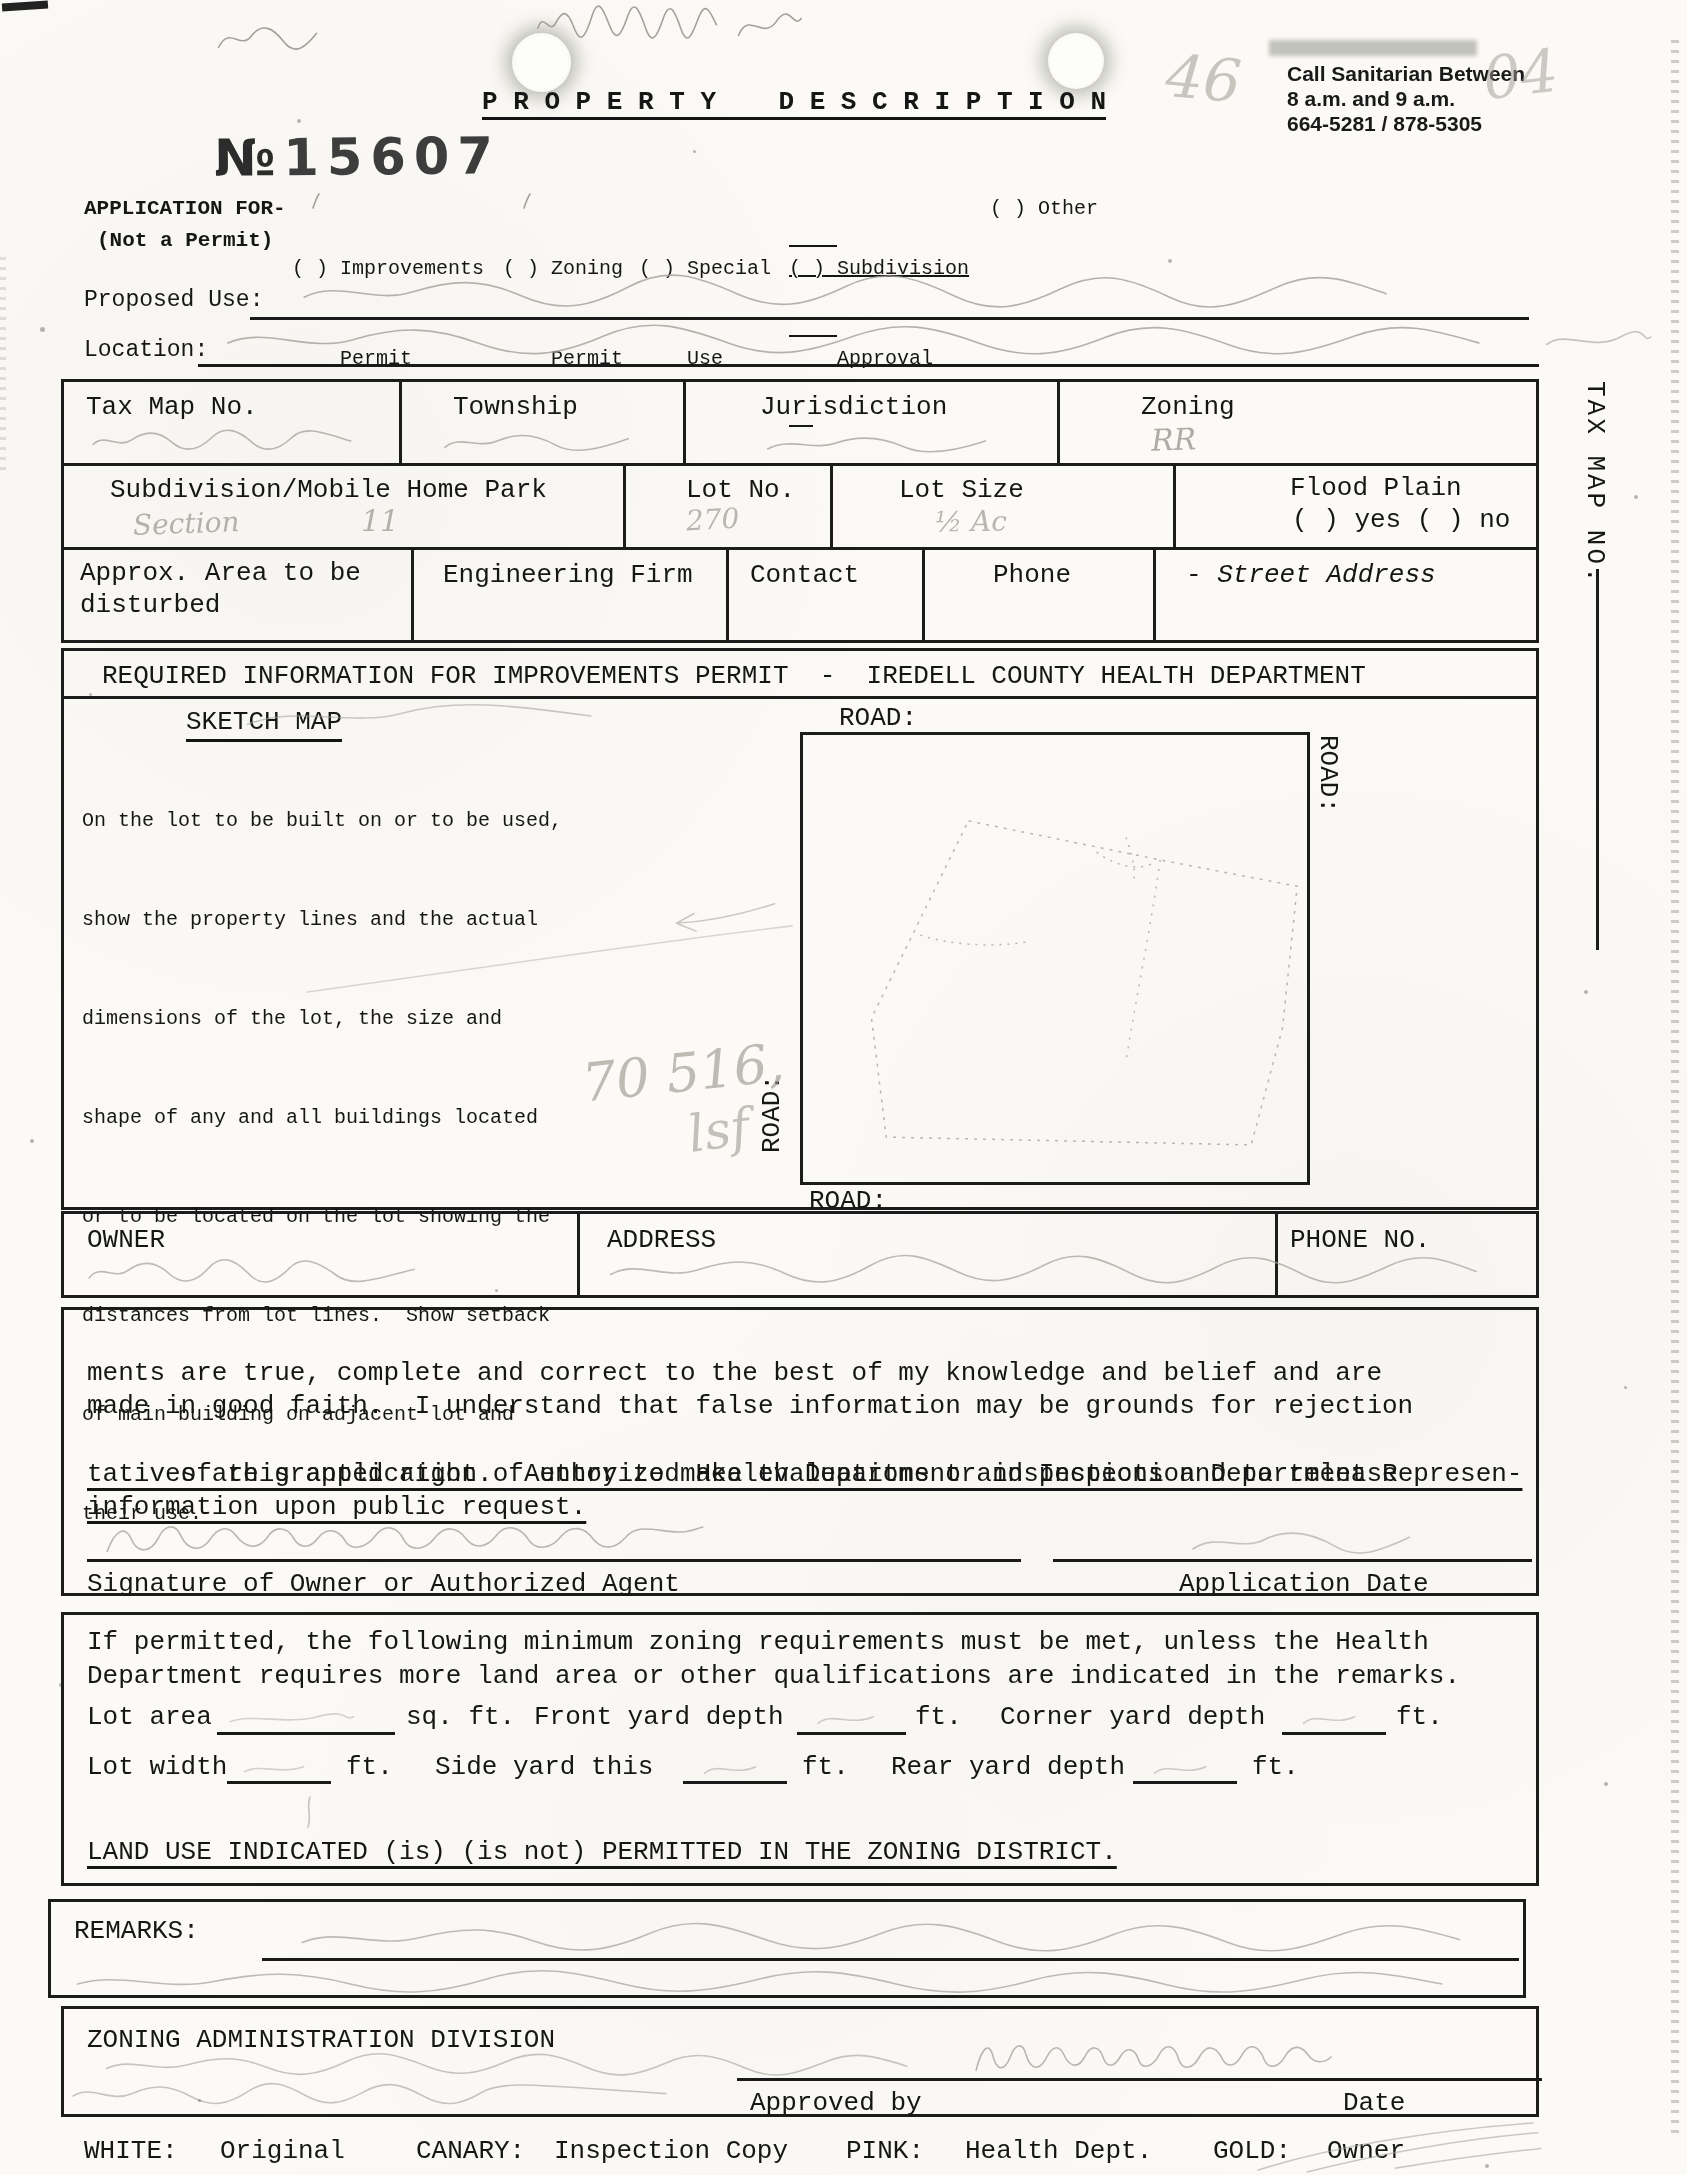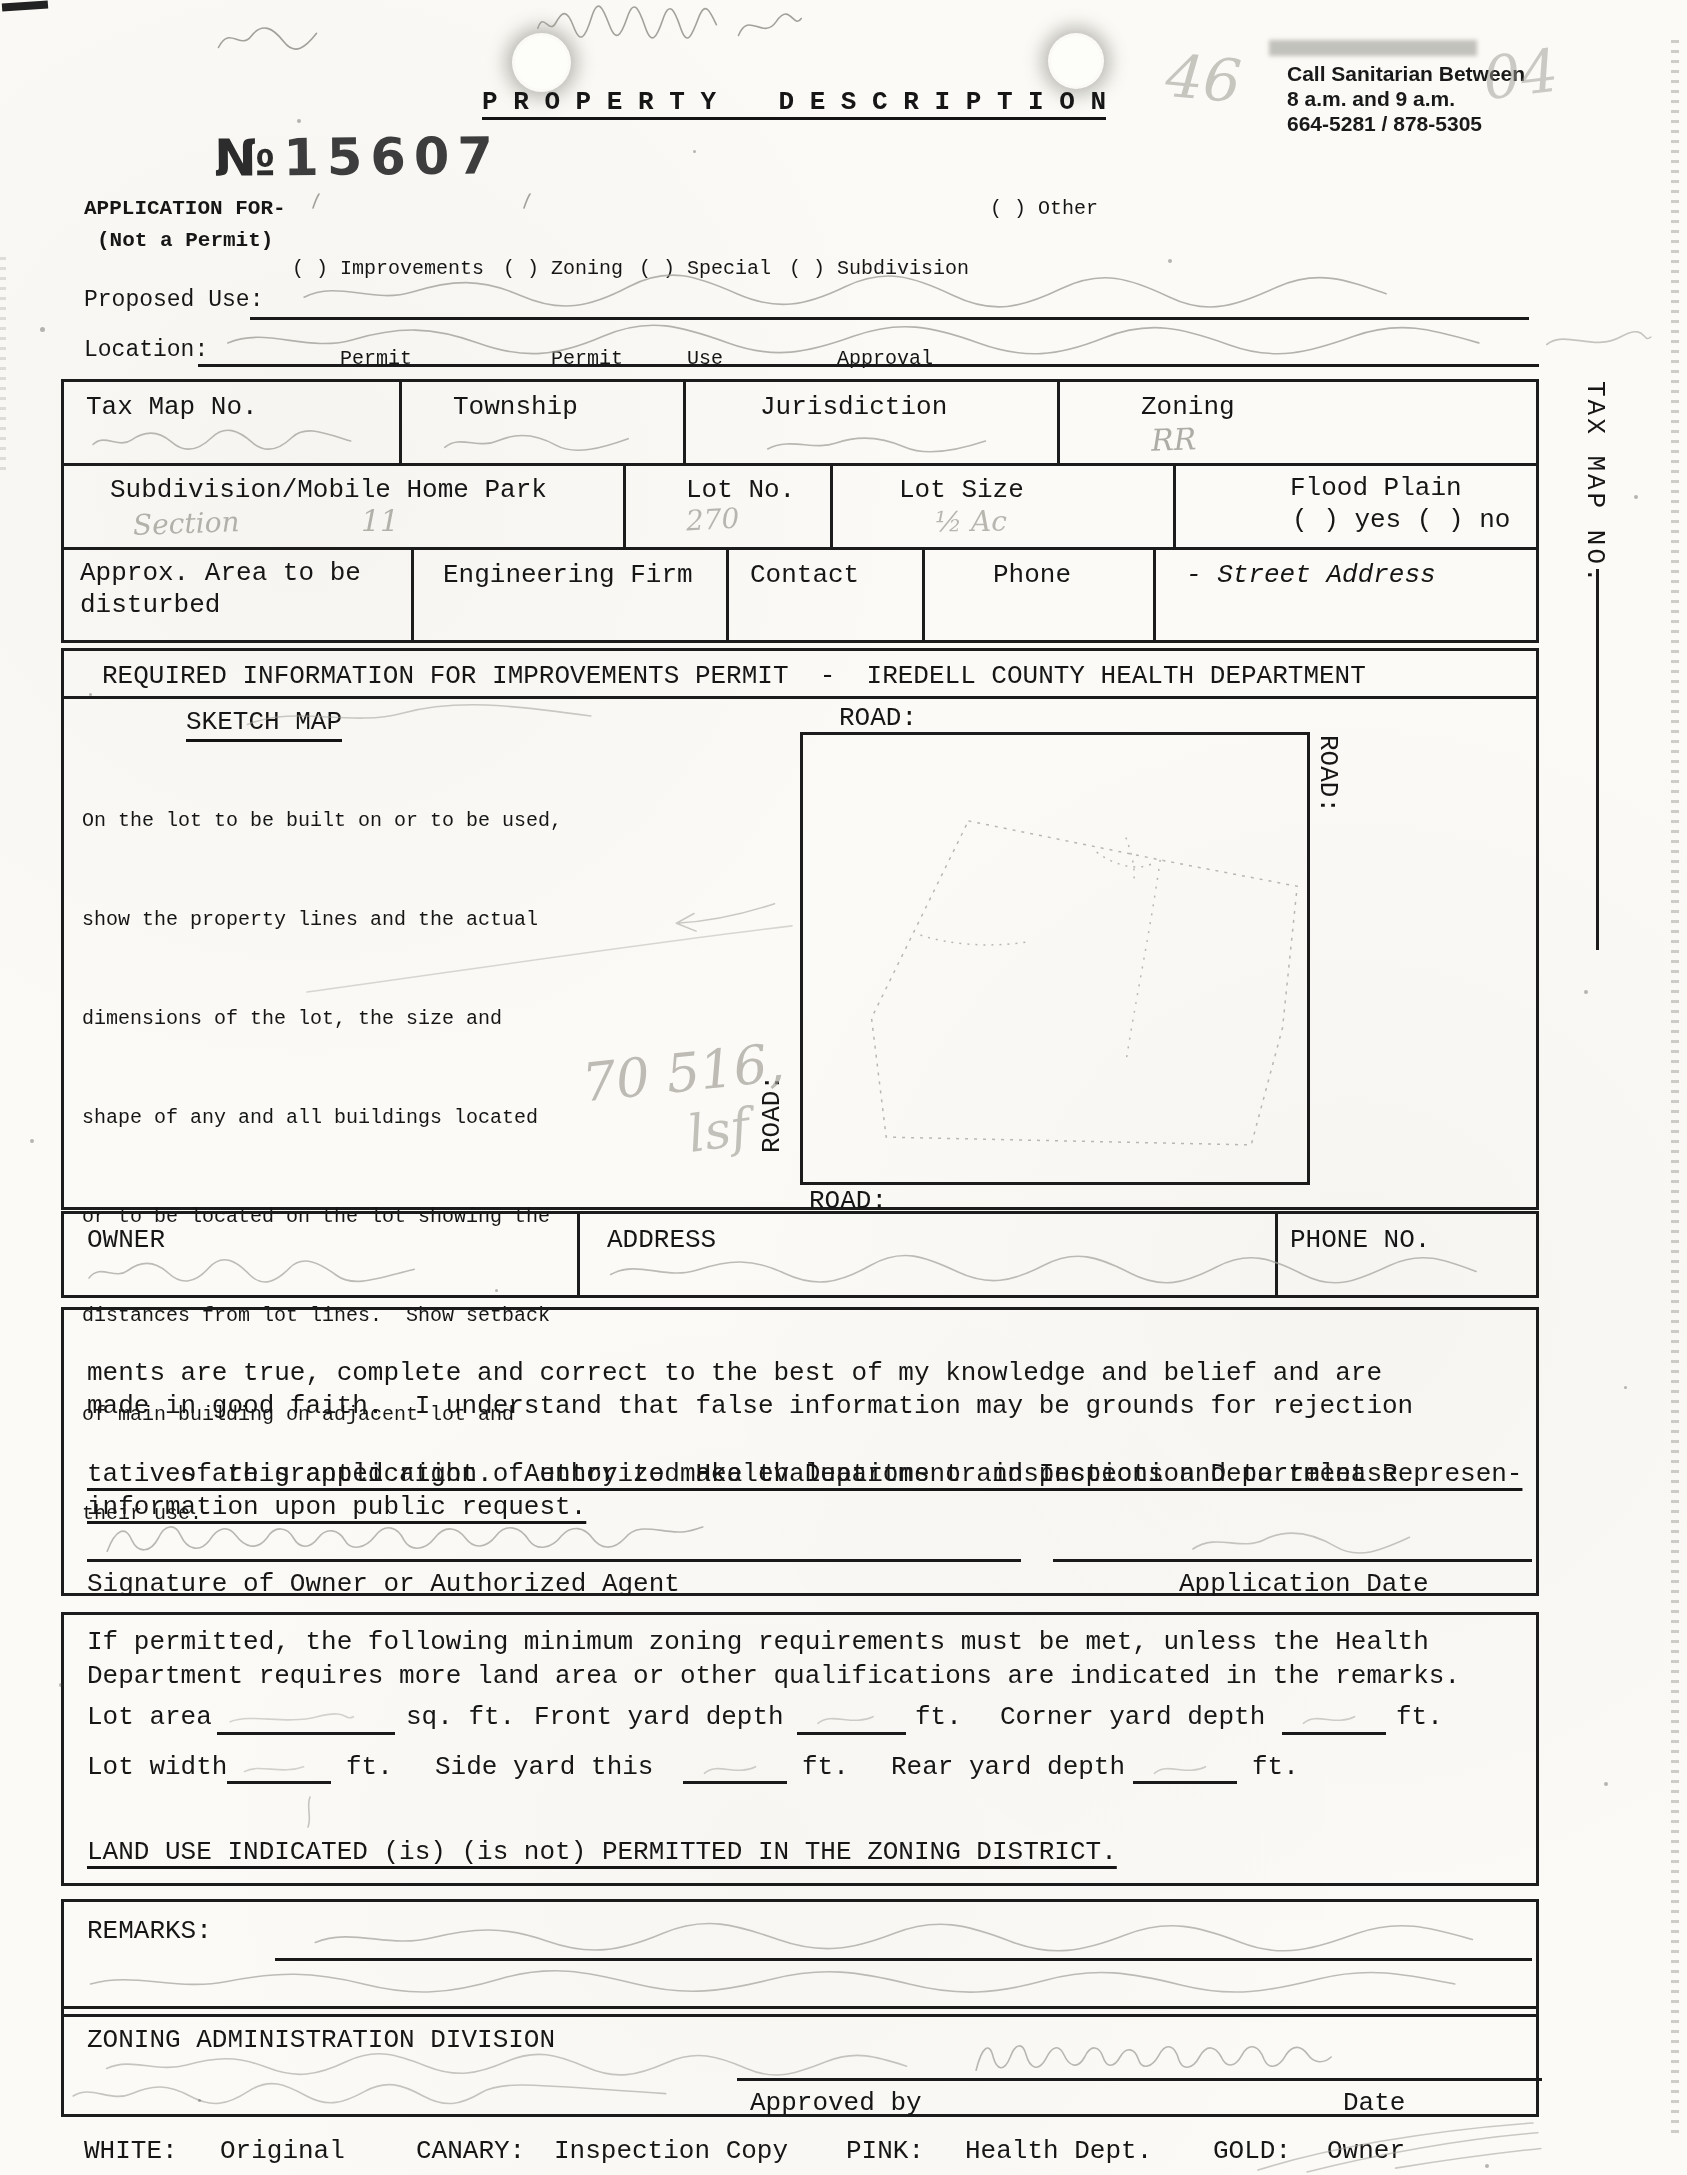--- a/index.html
+++ b/index.html
@@ -82,21 +82,21 @@
     <div style="padding-left:48px;">Permit</div>
   </div>
   <div class="abs mono t20" style="left:503px;top:194px;">
     <div>( ) Zoning</div>
     <div style="padding-left:48px;">Permit</div>
   </div>
   <div class="abs mono t20" style="left:639px;top:194px;">
     <div>( ) Special</div>
     <div style="padding-left:48px;">Use</div>
   </div>
-  <div class="abs mono t20" style="left:789px;top:194px;">
+  <div class="abs mono t20" style="left:789px;top:194px;text-decoration:underline;">
     <div>( ) Subdivision</div>
     <div style="padding-left:48px;">Approval</div>
   </div>
   <div class="abs mono t20" style="left:990px;top:194px;">( ) Other</div>
 
   <svg class="abs hw" style="left:309px;top:192px;width:14px;height:20px;" viewBox="0 0 14 20">
     <path d="M4,16 C6,10 8,5 10,2"></path>
   </svg>
   <svg class="abs hw" style="left:520px;top:192px;width:14px;height:20px;" viewBox="0 0 14 20">
     <path d="M4,16 C6,10 8,5 10,2"></path>
@@ -290,21 +290,21 @@
     <svg class="abs hw" style="left:1084px;top:145px;width:64px;height:20px;opacity:.5;" viewBox="0 0 200 24" preserveAspectRatio="none">
         <path vector-effect="non-scaling-stroke" d="M20,16 C60,2 120,20 180,8"></path>
       </svg>
     <svg class="abs hw" style="left:236px;top:180px;width:20px;height:34px;opacity:.6;" viewBox="0 0 20 34">
         <path d="M10,2 C6,12 12,22 8,32"></path>
       </svg>
 
     <div class="abs mono t26 ul" style="left:23px;top:220px;">LAND USE INDICATED (is) (is not) PERMITTED IN THE ZONING DISTRICT.</div>
   </div>
 
-  <div class="box" style="left:61px;top:1899px;width:1478px;height:118px;text-decoration:underline;">
+  <div class="box" style="left:48px;top:1899px;width:1478px;height:99px;text-decoration:underline;">
     <div class="abs mono t26" style="left:23px;top:12px;">REMARKS:</div>
     <div class="rule" style="left:211px;top:56px;width:1257px;"></div>
     <svg class="abs hw" style="left:233px;top:18px;width:1218px;height:36px;opacity:.7;" viewBox="0 0 200 24" preserveAspectRatio="none">
       <path vector-effect="non-scaling-stroke" d="M3,15 C9,5 15,19 22,12 S34,4 41,14 S53,21 60,9 S72,3 79,13 S91,20 98,9 S110,3 117,14 S129,21 136,10 S148,4 155,15 S167,19 174,9 S186,5 193,13"></path>
     </svg>
     <svg class="abs hw" style="left:5px;top:67px;width:1436px;height:30px;opacity:.7;" viewBox="0 0 200 24" preserveAspectRatio="none">
       <path vector-effect="non-scaling-stroke" d="M3,12 C9,2 15,18 22,10 S34,2 41,12 S53,20 60,8 S72,2 79,12 S91,18 98,8 S110,2 117,12 S129,20 136,9 S148,3 155,13 S167,18 174,8 S186,4 193,12"></path>
     </svg>
   </div>
 

